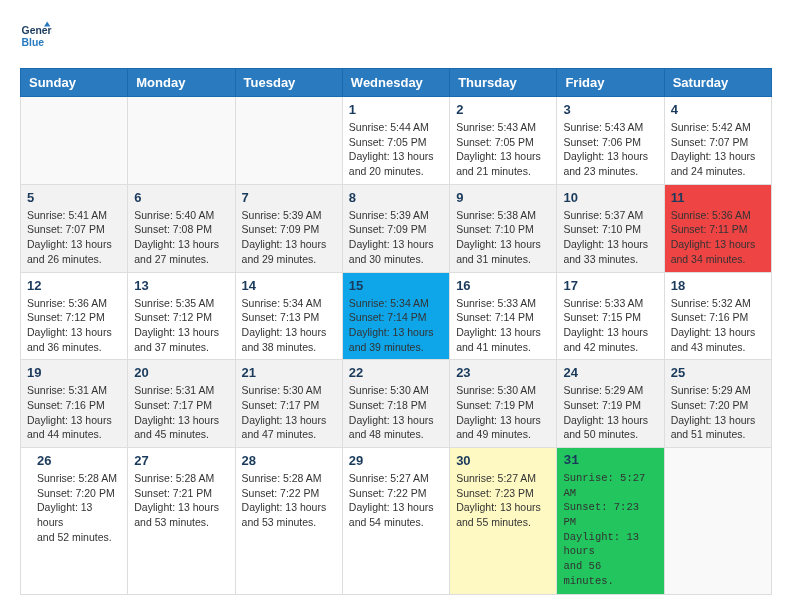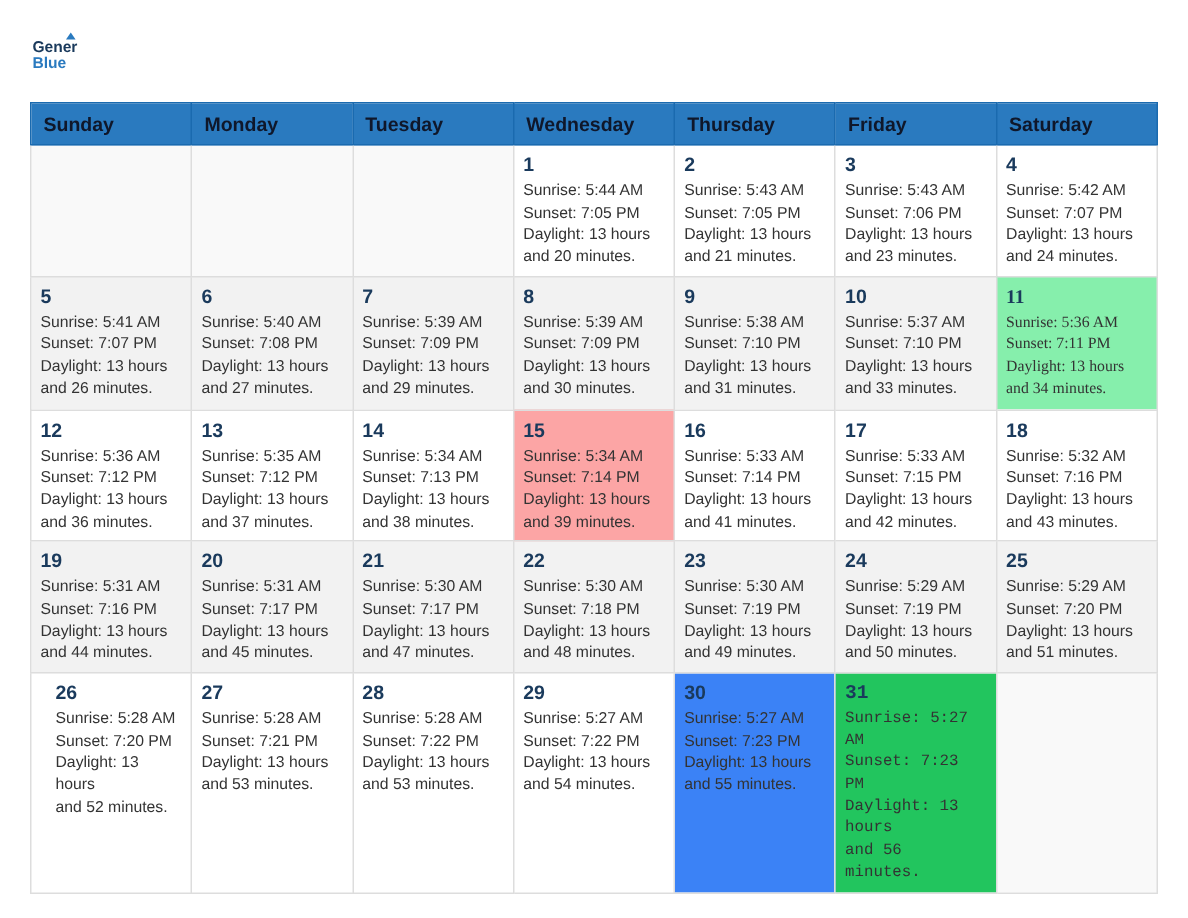--- a/index.html
+++ b/index.html
@@ -37,21 +37,21 @@
       font-size: 15px;
       color: #333;
     }
     .calendar {
       width: 100%;
       border-collapse: collapse;
       border: 1px solid #ccc;
     }
     .calendar th {
       background-color: #2a7abf;
-      color: #0f172a;
+      color: #ffffff;
       text-align: left;
       padding: 6px 8px;
       font-size: 13px;
       border: 1px solid #1a6aaf;
     }
     .calendar td {
       vertical-align: top;
       padding: 5px 6px;
       border: 1px solid #ddd;
       width: calc(100% / 7);
@@ -149,39 +149,39 @@
           <div class="day-info">Sunrise: 5:39 AM<br>Sunset: 7:09 PM<br>Daylight: 13 hours<br>and 30 minutes.</div>
         </td>
         <td style="background-color: rgb(242, 242, 242);">
           <div class="day-number">9</div>
           <div class="day-info">Sunrise: 5:38 AM<br>Sunset: 7:10 PM<br>Daylight: 13 hours<br>and 31 minutes.</div>
         </td>
         <td style="background-color: rgb(242, 242, 242);">
           <div class="day-number">10</div>
           <div class="day-info">Sunrise: 5:37 AM<br>Sunset: 7:10 PM<br>Daylight: 13 hours<br>and 33 minutes.</div>
         </td>
-        <td style="background-color: #86efac; font-family: Liberation Serif, serif;">
+        <td style="background-color: #ef4444;">
           <div class="day-number">11</div>
           <div class="day-info">Sunrise: 5:36 AM<br>Sunset: 7:11 PM<br>Daylight: 13 hours<br>and 34 minutes.</div>
         </td>
       </tr>
       <tr>
         <td style="background-color: rgb(255, 255, 255);">
           <div class="day-number">12</div>
           <div class="day-info">Sunrise: 5:36 AM<br>Sunset: 7:12 PM<br>Daylight: 13 hours<br>and 36 minutes.</div>
         </td>
         <td style="background-color: rgb(255, 255, 255);">
           <div class="day-number">13</div>
           <div class="day-info">Sunrise: 5:35 AM<br>Sunset: 7:12 PM<br>Daylight: 13 hours<br>and 37 minutes.</div>
         </td>
         <td style="background-color: rgb(255, 255, 255);">
           <div class="day-number">14</div>
           <div class="day-info">Sunrise: 5:34 AM<br>Sunset: 7:13 PM<br>Daylight: 13 hours<br>and 38 minutes.</div>
         </td>
-        <td style="background-color: #fca5a5;">
+        <td style="background-color: #0ea5e9;">
           <div class="day-number">15</div>
           <div class="day-info">Sunrise: 5:34 AM<br>Sunset: 7:14 PM<br>Daylight: 13 hours<br>and 39 minutes.</div>
         </td>
         <td style="background-color: rgb(255, 255, 255);">
           <div class="day-number">16</div>
           <div class="day-info">Sunrise: 5:33 AM<br>Sunset: 7:14 PM<br>Daylight: 13 hours<br>and 41 minutes.</div>
         </td>
         <td style="background-color: rgb(255, 255, 255);">
           <div class="day-number">17</div>
           <div class="day-info">Sunrise: 5:33 AM<br>Sunset: 7:15 PM<br>Daylight: 13 hours<br>and 42 minutes.</div>
@@ -231,21 +231,21 @@
           <div class="day-info">Sunrise: 5:28 AM<br>Sunset: 7:21 PM<br>Daylight: 13 hours<br>and 53 minutes.</div>
         </td>
         <td style="background-color: rgb(255, 255, 255);">
           <div class="day-number">28</div>
           <div class="day-info">Sunrise: 5:28 AM<br>Sunset: 7:22 PM<br>Daylight: 13 hours<br>and 53 minutes.</div>
         </td>
         <td style="background-color: rgb(255, 255, 255);">
           <div class="day-number">29</div>
           <div class="day-info">Sunrise: 5:27 AM<br>Sunset: 7:22 PM<br>Daylight: 13 hours<br>and 54 minutes.</div>
         </td>
-        <td style="background-color: #3b82f6;">
+        <td style="background-color: #fef9c3;">
           <div class="day-number">30</div>
           <div class="day-info">Sunrise: 5:27 AM<br>Sunset: 7:23 PM<br>Daylight: 13 hours<br>and 55 minutes.</div>
         </td>
         <td style="background-color: #22c55e; font-family: Liberation Mono, monospace;">
           <div class="day-number">31</div>
           <div class="day-info">Sunrise: 5:27 AM<br>Sunset: 7:23 PM<br>Daylight: 13 hours<br>and 56 minutes.</div>
         </td>
         <td class="empty" style="background-color: rgb(249, 249, 249);"></td>
       </tr>
     </tbody>

